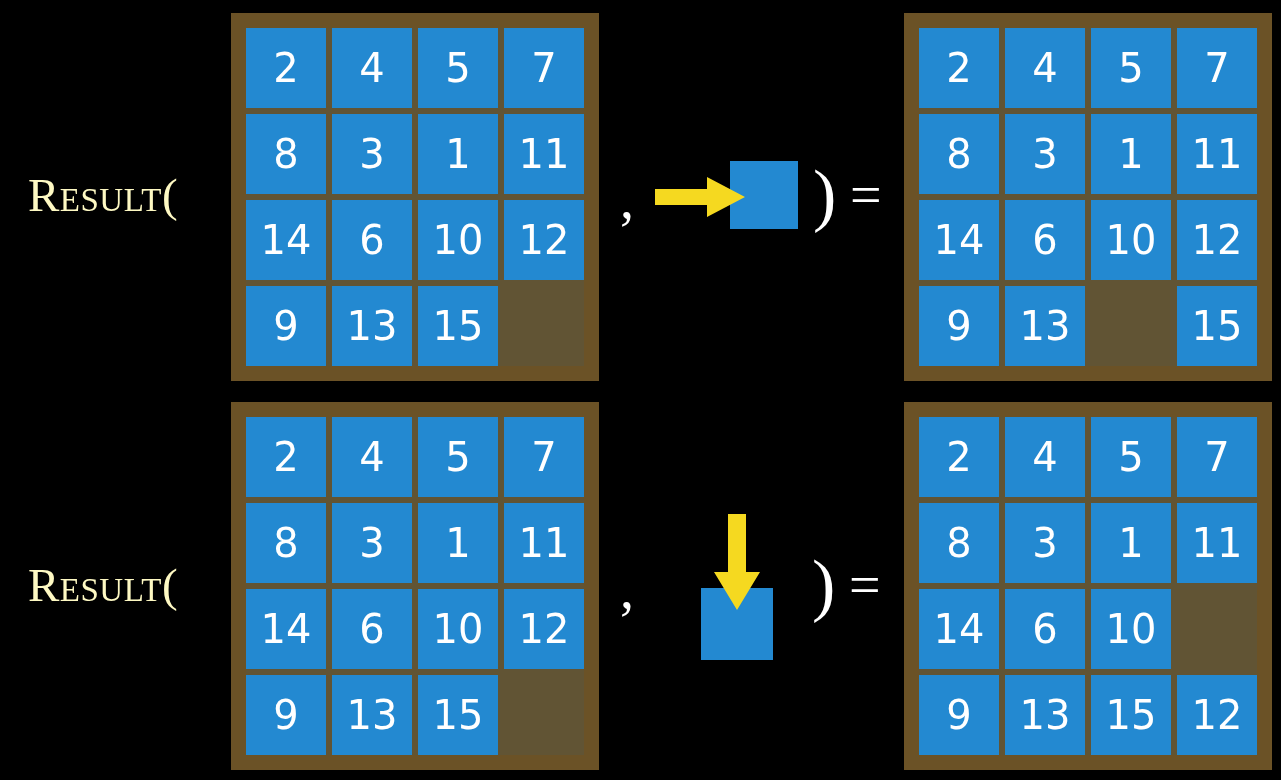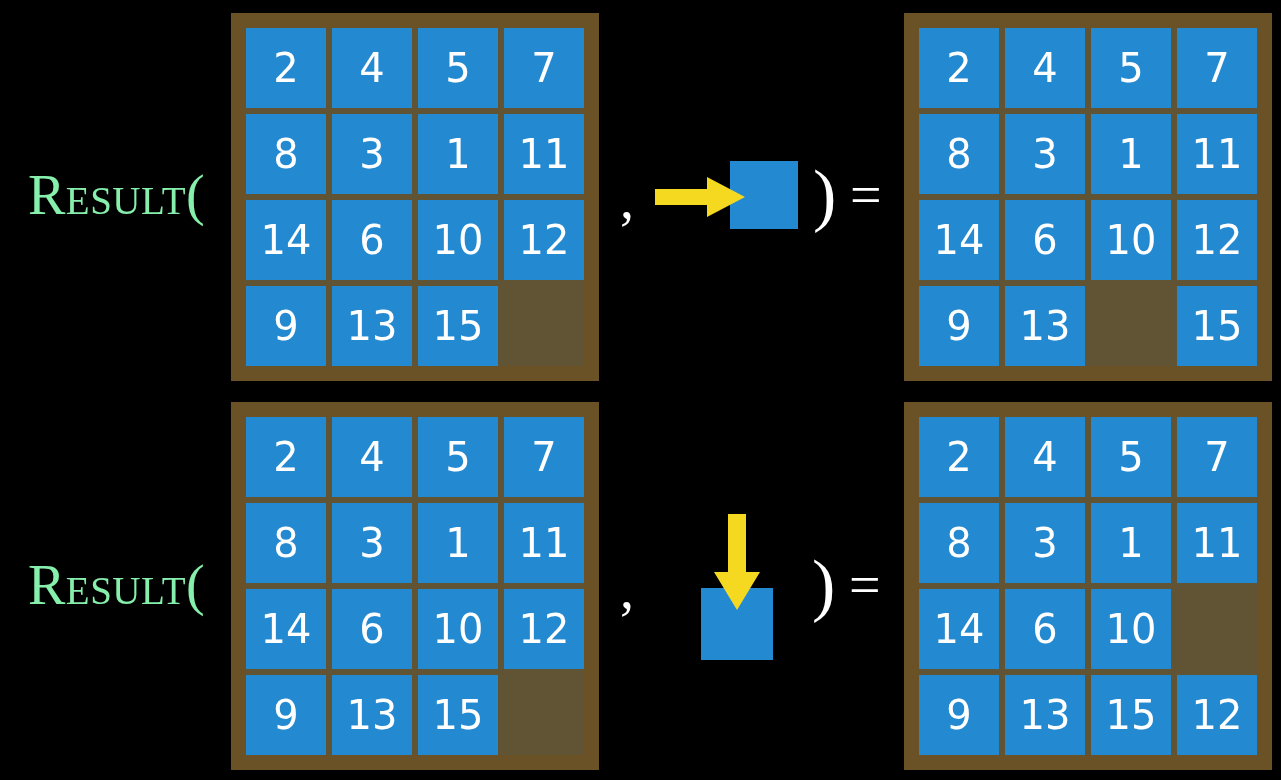--- a/index.html
+++ b/index.html
@@ -31,23 +31,23 @@
   }
   .eq-row.row-1 { top: 0px; }
   .eq-row.row-2 { top: 390px; }
 
   
   .result-label {
     position: absolute;
     left: 28px;
     top: 50%;
     transform: translateY(-50%);
-    color: #86efac;
+    color: #fef9c3;
     font-family: "Liberation Serif", "DejaVu Serif", serif;
-    font-size: 56px;
+    font-size: 47px;
     line-height: 1;
     font-variant: small-caps;
     letter-spacing: 0.5px;
     white-space: nowrap;
   }
 
   
   .glyph {
     position: absolute;
     color: #ffffff;

